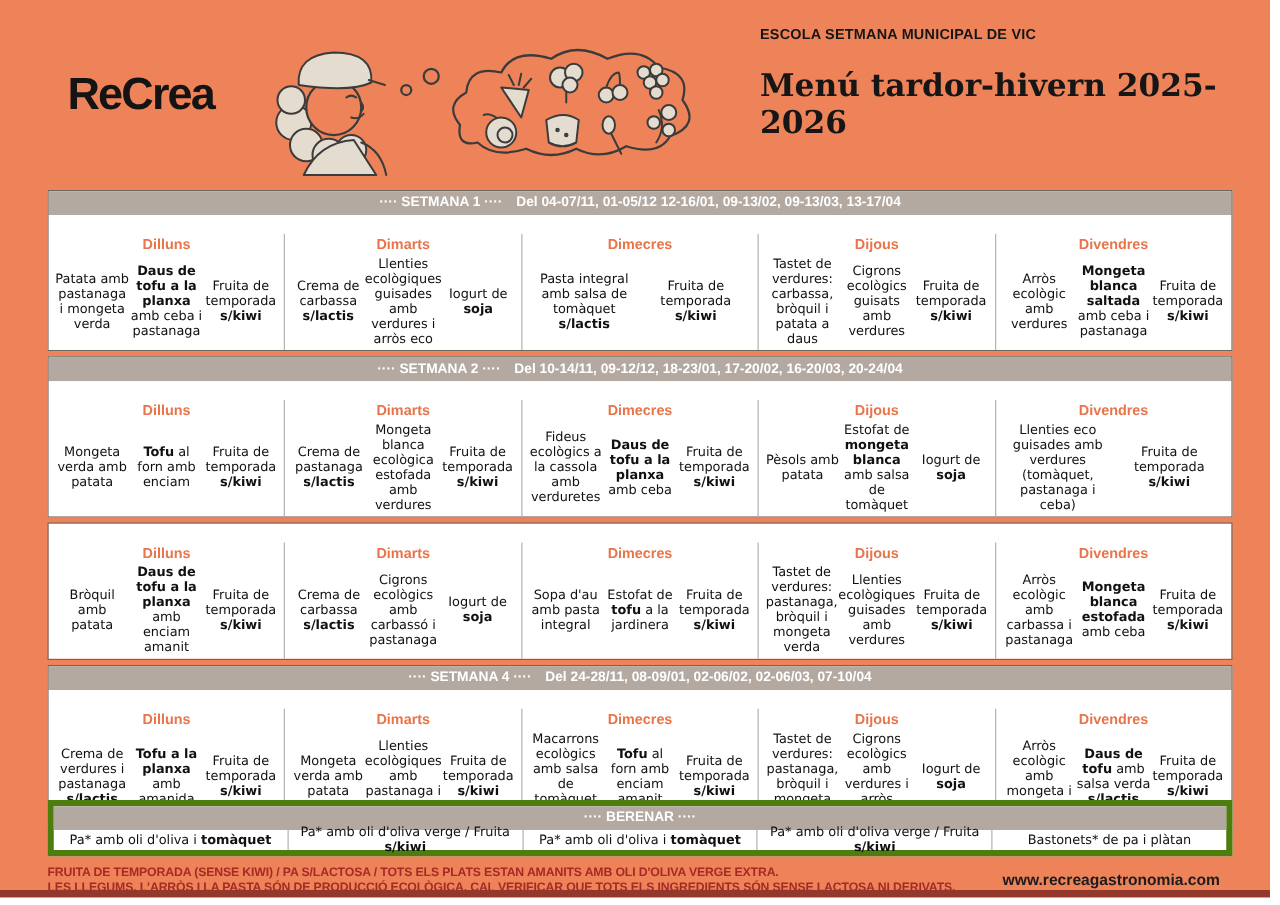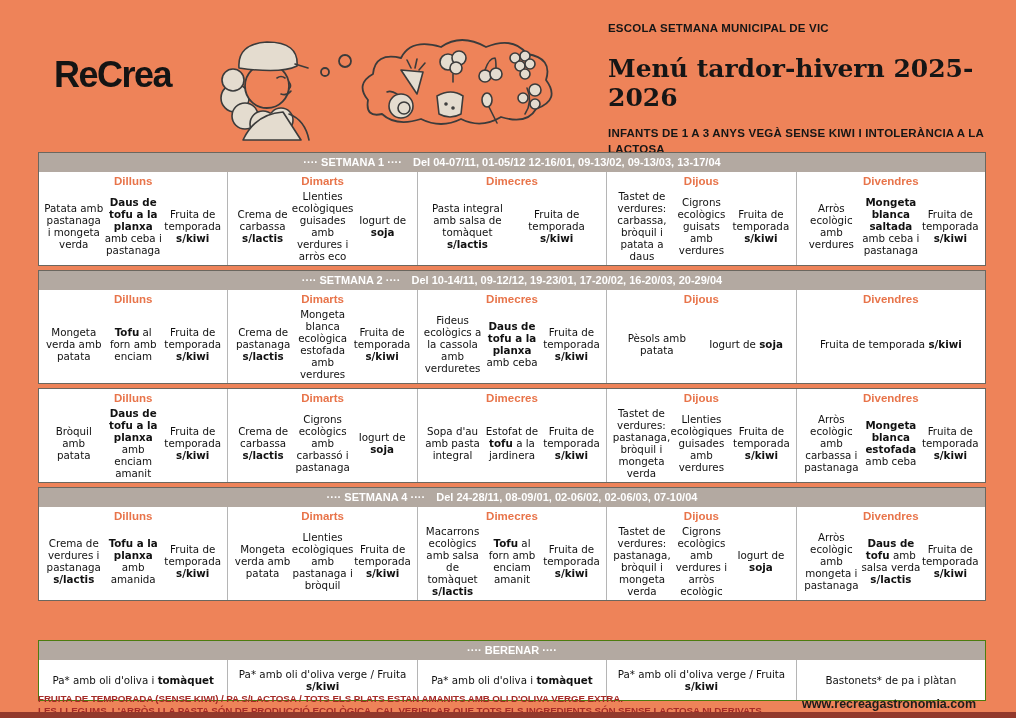--- a/index.html
+++ b/index.html
@@ -19,33 +19,33 @@
   .subtitle { font-family:"Liberation Sans", sans-serif; font-weight:bold; font-size:11.5px; line-height:1.35; margin-top:14px; letter-spacing:.2px; }
 
   
   .weeks { position:absolute; left:38px; top:152px; width:948px; }
   .week { border:1px solid #6b675f; margin-bottom:4px; background:#ffffff; }
   .week-bar { height:19px; background:#b3a9a1; color:#ffffff; text-align:center;
               font-family:"Liberation Sans", sans-serif; font-size:11px; line-height:19px; white-space:nowrap; overflow:hidden; }
   .week-bar .wk-title { font-weight:bold; }
   .week-bar .wk-dates { font-weight:bold; margin-left:8px; }
   .week-grid { display:flex; background:#ffffff; }
-  .day-col { flex:1 1 0; border-left:1px solid #b5b5b5; min-width:0; }
+  .day-col { flex:1 1 0; border-left:1px solid #b5b5b5; min-width:0;margin-top:15px; }
   .day-col:first-child { border-left:none; }
   .day-name { text-align:center; color:#e8744a; font-family:"Liberation Sans", sans-serif;
               font-weight:bold; font-size:11.5px; line-height:19px; }
   .day-items { display:flex; flex-direction:row; justify-content:space-between; align-items:center;
                height:74px; padding:0 5px 4px; text-align:center; font-size:10.3px; line-height:1.18; color:#111; }
   .menu-item { width:100%; }
   .menu-item b { font-weight:bold; }
 
   
-  .berenar { position:absolute; left:38px; top:640px; width:948px; border:1px solid #4d7c0f; background:#ffffff; }
+  .berenar { position:absolute; left:38px; top:640px; width:948px; border:5px solid #4d7c0f; background:#ffffff; }
   .berenar-grid { display:flex; }
-  .berenar-cell { flex:1 1 0; border-left:1px solid #b5b5b5; min-width:0; height:40px;
+  .berenar-cell { flex:1 1 0; border-left:1px solid #b5b5b5; min-width:0; height:16px;
                   display:flex; align-items:center; justify-content:center; text-align:center;
                   font-size:10.3px; line-height:1.18; color:#111; padding:0 8px; }
   .berenar-cell:first-child { border-left:none; }
   .berenar-cell b { font-weight:bold; }
 
   
   .footnotes { position:absolute; left:38px; top:693px; width:740px; color:#a52a26;
                font-family:"Liberation Sans", sans-serif; font-weight:bold; font-size:9.8px; line-height:1.22; letter-spacing:-0.1px; }
   .website { position:absolute; right:40px; top:697px; color:#1c1c1c; font-family:"Liberation Sans", sans-serif;
              font-weight:bold; font-size:12.5px; text-decoration:none; }
@@ -126,21 +126,20 @@
           <path class="ln" d="M322,60 q6,14 -2,26"></path>
           <circle class="fb" cx="330" cy="62" r="6"></circle>
             <circle class="fb" cx="318" cy="70" r="5"></circle>
           <circle class="fb" cx="330" cy="76" r="5"></circle>
         </g>
       </svg>
 
       <div class="head-right">
         <div class="school">ESCOLA SETMANA MUNICIPAL DE VIC</div>
         <div class="menu-title">Menú tardor-hivern 2025-2026</div>
-        <div class="subtitle">INFANTS DE 1 A 3 ANYS VEGÀ SENSE KIWI I INTOLERÀNCIA A LA LACTOSA</div>
       </div>
     </div>
 
     <div class="weeks" id="weeks">
   <section class="week">
     <div class="week-bar">
       <span class="wk-title">···· SETMANA 1 ····</span>
       <span class="wk-dates">Del 04-07/11, 01-05/12 12-16/01, 09-13/02, 09-13/03, 13-17/04</span>
     </div>
     <div class="week-grid">
@@ -186,21 +185,21 @@
                 <div class="menu-item"><b>Mongeta blanca saltada</b> amb ceba i pastanaga</div>
                 <div class="menu-item">Fruita de temporada <b>s/kiwi</b></div>
               </div>
   </div>
 </div>
   </section>
 
   <section class="week">
     <div class="week-bar">
       <span class="wk-title">···· SETMANA 2 ····</span>
-      <span class="wk-dates">Del 10-14/11, 09-12/12, 19-23/01, 17-20/02, 16-20/03, 20-29/04</span>
+      <span class="wk-dates">Del 10-14/11, 09-12/12, 18-23/01, 17-20/02, 16-20/03, 20-24/04</span>
     </div>
     <div class="week-grid">
   <div class="day-col">
     <div class="day-name">Dilluns</div>
     <div class="day-items">
                 <div class="menu-item">Mongeta verda amb patata</div>
                 <div class="menu-item"><b>Tofu</b> al forn amb enciam</div>
                 <div class="menu-item">Fruita de temporada <b>s/kiwi</b></div>
               </div>
   </div>
@@ -220,27 +219,29 @@
                 <div class="menu-item">Fideus ecològics a la cassola amb verduretes</div>
                 <div class="menu-item"><b>Daus de tofu a la planxa</b> amb ceba</div>
                 <div class="menu-item">Fruita de temporada <b>s/kiwi</b></div>
               </div>
   </div>
 
   <div class="day-col">
     <div class="day-name">Dijous</div>
     <div class="day-items">
                 <div class="menu-item">Pèsols amb patata</div>
+                <div class="menu-item">Estofat de <b>mongeta blanca</b> amb salsa de tomàquet</div>
                 <div class="menu-item">Iogurt de <b>soja</b></div>
               </div>
   </div>
 
   <div class="day-col">
     <div class="day-name">Divendres</div>
     <div class="day-items">
+                <div class="menu-item">Llenties eco guisades amb verdures (tomàquet, pastanaga i ceba)</div>
                 <div class="menu-item">Fruita de temporada <b>s/kiwi</b></div>
               </div>
   </div>
 </div>
   </section>
 
   <section class="week">
     <div class="week-grid">
   <div class="day-col">
     <div class="day-name">Dilluns</div>

